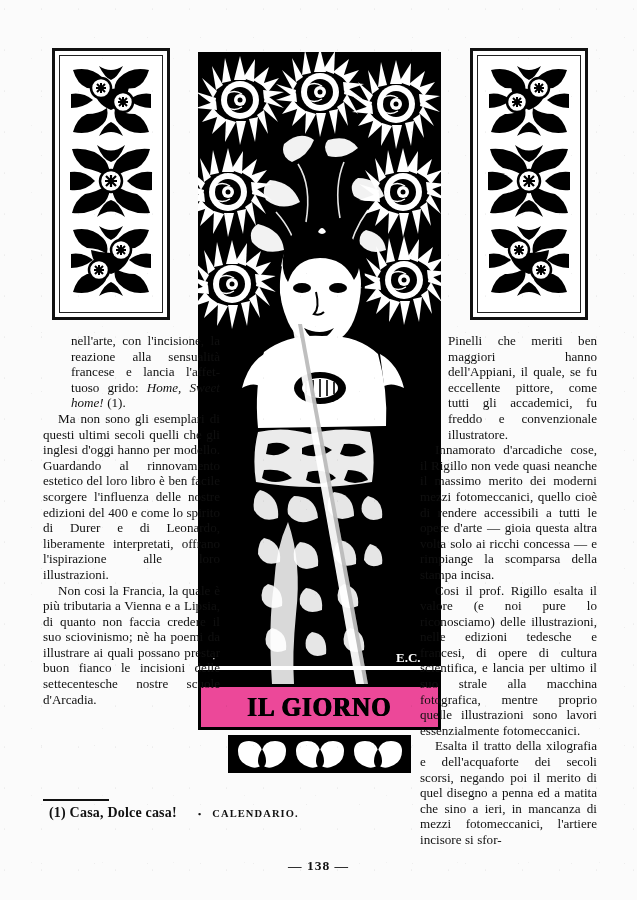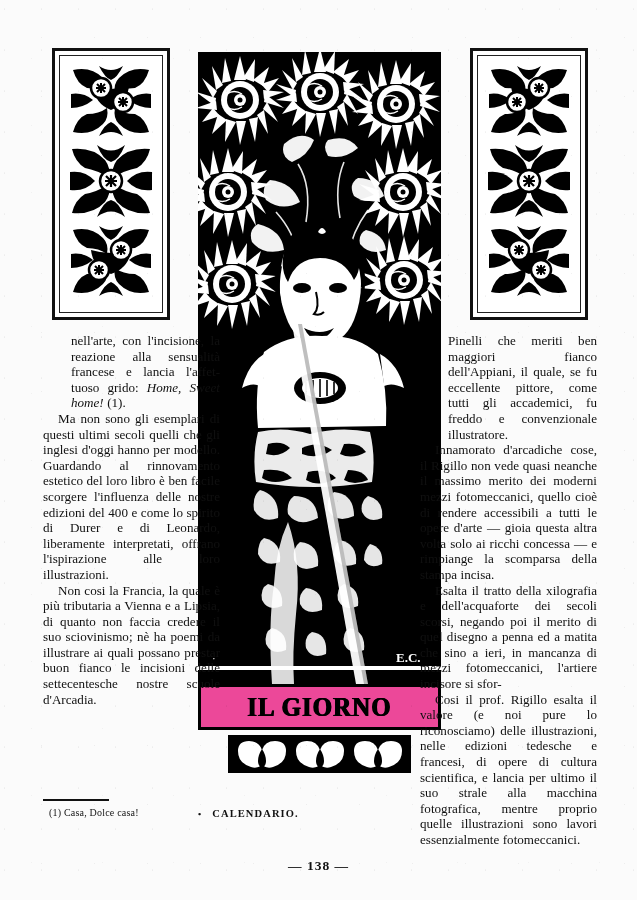--- a/index.html
+++ b/index.html
@@ -55,22 +55,22 @@
     color:#101010;}
   .col p{margin:0;text-indent:15px;}
   .col p.noind{text-indent:0;margin-left:28px;}
   .col.left{left:43px;}
   .col.right{left:420px;}
   .col i{font-style:italic;}
 
   
   .footnote{position:absolute;left:43px;top:799px;width:177px;}
   .footnote .rule{width:66px;height:2px;background:#111;margin-bottom:6px;}
-  .footnote .txt{font-size:10px;line-height:12px;letter-spacing:0.2px;
-    font-weight:400;color:#111;padding-left:6px;}
+  .footnote .txt{font-size:14px;line-height:12px;letter-spacing:0.2px;
+    font-weight:700;color:#111;padding-left:6px;}
 
   .folio{position:absolute;left:0;top:858px;width:637px;text-align:center;
     font-size:13.5px;font-weight:700;letter-spacing:1px;color:#111;font-family:Liberation Serif, serif;}
 
   
   .speckle{position:absolute;inset:0;pointer-events:none;opacity:.05;
     background:
       radial-gradient(circle at 12% 22%, #000 0.5px, transparent 0.6px),
       radial-gradient(circle at 78% 64%, #000 0.5px, transparent 0.6px),
       radial-gradient(circle at 44% 88%, #000 0.5px, transparent 0.6px);
@@ -370,24 +370,24 @@
     </div>
   </div>
 
   <div class="col left">
     <p class="noind"><span>nell'arte, con l'incisione, la reazione alla sensualità francese e lancia l'affet­tuoso grido: </span><i>Home, Sweet home!</i><span> (1).</span></p>
     <p>Ma non sono gli esemplari di questi ultimi secoli quelli che gli inglesi d'oggi hanno per modello. Guardando al rinnovamento estetico del loro libro è ben facile scorgere l'influenza delle nostre edizioni del 400 e come lo spirito di Durer e di Leonardo, liberamente interpretati, offrano l'ispirazione alle loro illustrazioni.</p>
     <p>Non cosi la Francia, la quale è più tributaria a Vienna e a Lipsia, di quanto non faccia credere il suo sciovinismo; nè ha poemi da illustrare ai quali possano prestar buon fianco le incisioni delle settecentesche nostre scuole d'Arcadia.</p>
   </div>
 
   <div class="col right">
-    <p class="noind">Pinelli che meriti ben maggiori fianco dell'Appiani, il quale, se fu eccellente pittore, come tutti gli accademici, fu freddo e convenzionale illustratore.</p>
+    <p class="noind">Pinelli che meriti ben maggiori hanno dell'Appiani, il quale, se fu eccellente pittore, come tutti gli accademici, fu freddo e convenzionale illustratore.</p>
     <p>Innamorato d'arcadiche cose, il Rigillo non vede quasi neanche il massimo merito dei moderni mezzi fotomeccanici, quello cioè di rendere accessibili a tutti le opere d'arte — gioia questa altra volta solo ai ricchi concessa — e rimpiange la scomparsa della stampa incisa.</p>
+    <p>Cosi il prof. Rigillo esalta il valore (e noi pure lo riconosciamo) delle illustrazioni, nelle edizioni tedesche e francesi, di opere di cultura scientifica, e lancia per ultimo il suo strale alla macchina fotografica, mentre proprio quelle illustrazioni sono lavori essenzialmente fotomeccanici.</p>
     <p>Esalta il tratto della xilografia e dell'acquaforte dei secoli scorsi, negando poi il merito di quel disegno a penna ed a matita che sino a ieri, in mancanza di mezzi fotomeccanici, l'artiere incisore si sfor-</p>
-    <p>Cosi il prof. Rigillo esalta il valore (e noi pure lo riconosciamo) delle illustrazioni, nelle edizioni tedesche e francesi, di opere di cultura scientifica, e lancia per ultimo il suo strale alla macchina fotografica, mentre proprio quelle illustrazioni sono lavori essenzialmente fotomeccanici.</p>
   </div>
 
   <div class="footnote">
     <div class="rule"></div>
     <div class="txt">(1) Casa, Dolce casa!</div>
   </div>
 
   <div class="folio">— 138 —</div>
 
   <div class="speckle"></div>

